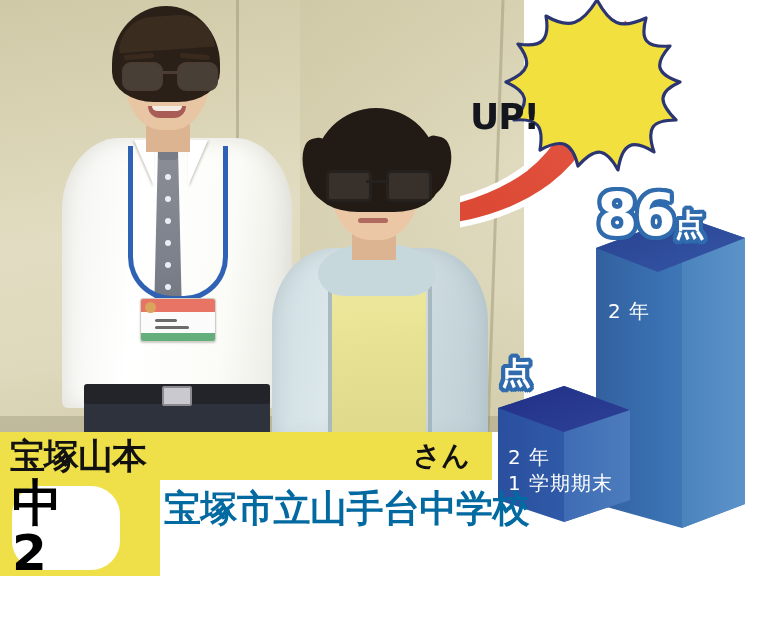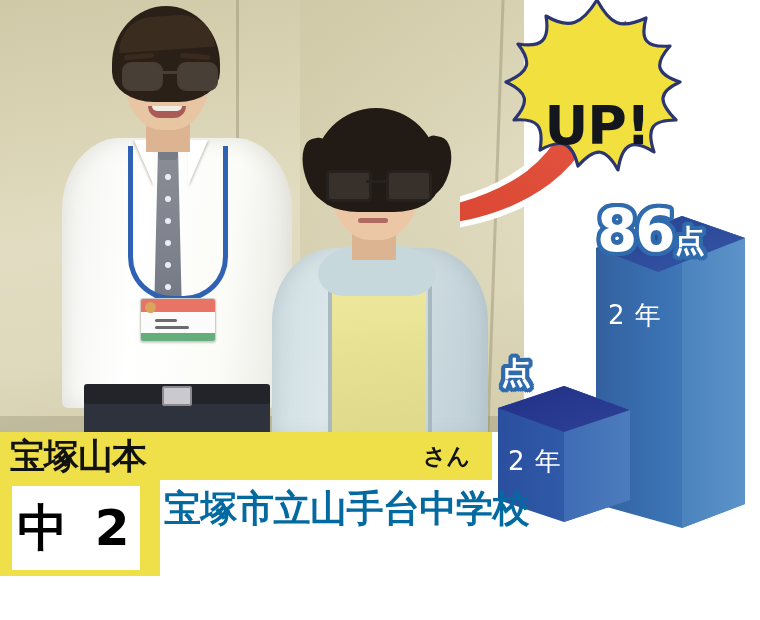--- a/index.html
+++ b/index.html
@@ -99,62 +99,62 @@
   .p2 .zip{position:absolute;top:178px;width:4px;height:150px;background:rgba(160,178,184,.85);}
   .p2 .zip.l{left:56px;} .p2 .zip.r{left:156px;}
 
   
   .banner{position:absolute;left:0;top:432px;width:492px;height:48px;background:#efe04a;}
   .banner .classroom{position:absolute;left:10px;top:2px;display:flex;align-items:baseline;}
   .banner .classroom .big{font-size:35px;font-weight:700;color:#111;letter-spacing:-1px;line-height:44px;}
   .banner .classroom .small{font-size:23px;font-weight:700;color:#111;line-height:44px;margin-left:1px;}
   .banner .student{position:absolute;right:22px;top:2px;display:flex;align-items:baseline;}
   .banner .student .big{font-size:34px;font-weight:700;color:#111;letter-spacing:-1px;line-height:44px;}
-  .banner .student .small{font-size:23px;font-weight:700;color:#111;line-height:44px;margin-left:8px;}
+  .banner .student .small{font-size:28px;font-weight:700;color:#111;line-height:44px;margin-left:8px;}
 
   
   .gradewrap{position:absolute;left:0;top:480px;width:160px;height:96px;background:#efe04a;}
-  .gradebox{position:absolute;left:12px;top:6px;width:128px;height:84px;background:#fff;
-    display:flex;align-items:center;justify-content:center;}
+  .gradebox{position:absolute;left:12px;top:6px;width:108px;height:84px;background:#fff;
+    display:flex;align-items:center;justify-content:center;border-radius:29px;}
   .gradebox .txt{font-size:50px;font-weight:700;color:#000;letter-spacing:5px;line-height:1;}
 
   .schoolwrap{position:absolute;left:164px;top:488px;width:340px;}
   .school{font-size:37px;font-weight:700;color:#0369a1;letter-spacing:-0.5px;line-height:1.12;white-space:nowrap;}
   .subject{margin-top:9px;font-size:23px;font-weight:700;color:#111;letter-spacing:0px;}
 
   
   .chart{position:absolute;left:460px;top:0;width:300px;height:620px;}
   .chart svg{position:absolute;left:0;top:0;}
 
   .scorelabel{position:absolute;font-weight:700;white-space:nowrap;pointer-events:none;}
   .scorelabel .num{font-size:58px;line-height:1;letter-spacing:-2px;}
   .scorelabel .unit{font-size:30px;line-height:1;margin-left:1px;}
   .sl-fill{color:#ffffff;
     text-shadow:
       -3px -3px 0 #2f6bad, 3px -3px 0 #2f6bad, -3px 3px 0 #2f6bad, 3px 3px 0 #2f6bad,
       -4px 0 0 #2f6bad, 4px 0 0 #2f6bad, 0 -4px 0 #2f6bad, 0 4px 0 #2f6bad,
       -2px -4px 0 #2f6bad, 2px -4px 0 #2f6bad, -4px -2px 0 #2f6bad, 4px -2px 0 #2f6bad,
       -4px 2px 0 #2f6bad, 4px 2px 0 #2f6bad, -2px 4px 0 #2f6bad, 2px 4px 0 #2f6bad;}
-  #label86{left:137px;top:186px;display:flex;align-items:baseline;margin-top:16px;}
+  #label86{left:137px;top:186px;display:flex;align-items:baseline;}
   #label71{left:40px;top:358px;display:flex;align-items:baseline;}
 
-  .barcaption{position:absolute;color:#ffffff;text-align:left;font-size:26px;line-height:1.32;
+  .barcaption{position:absolute;color:#ffffff;text-align:left;font-size:20px;line-height:1.32;
     letter-spacing:1px;white-space:nowrap;pointer-events:none;font-weight:400;}
   #cap86{left:148px;top:298px;}
   #cap71{left:48px;top:444px;}
 
   
   .burst{position:absolute;left:470px;top:-4px;width:254px;height:196px;}
   .burst svg{position:absolute;left:0;top:0;}
   .bursttext{position:absolute;left:0;top:0;width:254px;height:196px;pointer-events:none;}
   .bursttext .l1{position:absolute;left:0;right:0;top:30px;text-align:center;
     font-size:72px;font-weight:700;color:#2b3572;letter-spacing:-3px;line-height:1;}
   .bursttext .l1 .pt{font-size:40px;letter-spacing:-1px;}
-  .bursttext .l2{position:absolute;left:0;right:0;top:103px;text-align:center;
-    font-size:54px;font-weight:700;color:#14161e;letter-spacing:-1px;line-height:1;}
+  .bursttext .l2{position:absolute;left:0;right:0;top:103px;text-align:left;
+    font-size:36px;font-weight:700;color:#14161e;letter-spacing:-1px;line-height:1;}
 </style>
 </head>
 <body>
 
 <div id="root">
 
   <div class="photo">
     <div class="wall-panel"></div>
     <div class="wall-seam a"></div>
     <div class="wall-seam b"></div>
@@ -283,20 +283,21 @@
 
     <div class="scorelabel sl-fill" id="label71">
       <span class="unit">点</span>
     </div>
 
     <div class="barcaption" id="cap86">
       <div>2 年</div>
     </div>
     <div class="barcaption" id="cap71">
       <div>2 年</div>
+      <div>1 学期期末</div>
     </div>
   </div>
 
   <div class="burst">
     <svg width="254" height="196" viewBox="0 0 254 196">
       <path d="M127,4
                C140,28 150,34 176,22 C170,44 176,52 200,50
                C184,68 186,78 210,86 C188,96 188,106 206,124
                C182,124 176,132 184,156 C162,142 152,148 148,174
                C136,152 126,150 108,170 C102,146 92,142 70,154

